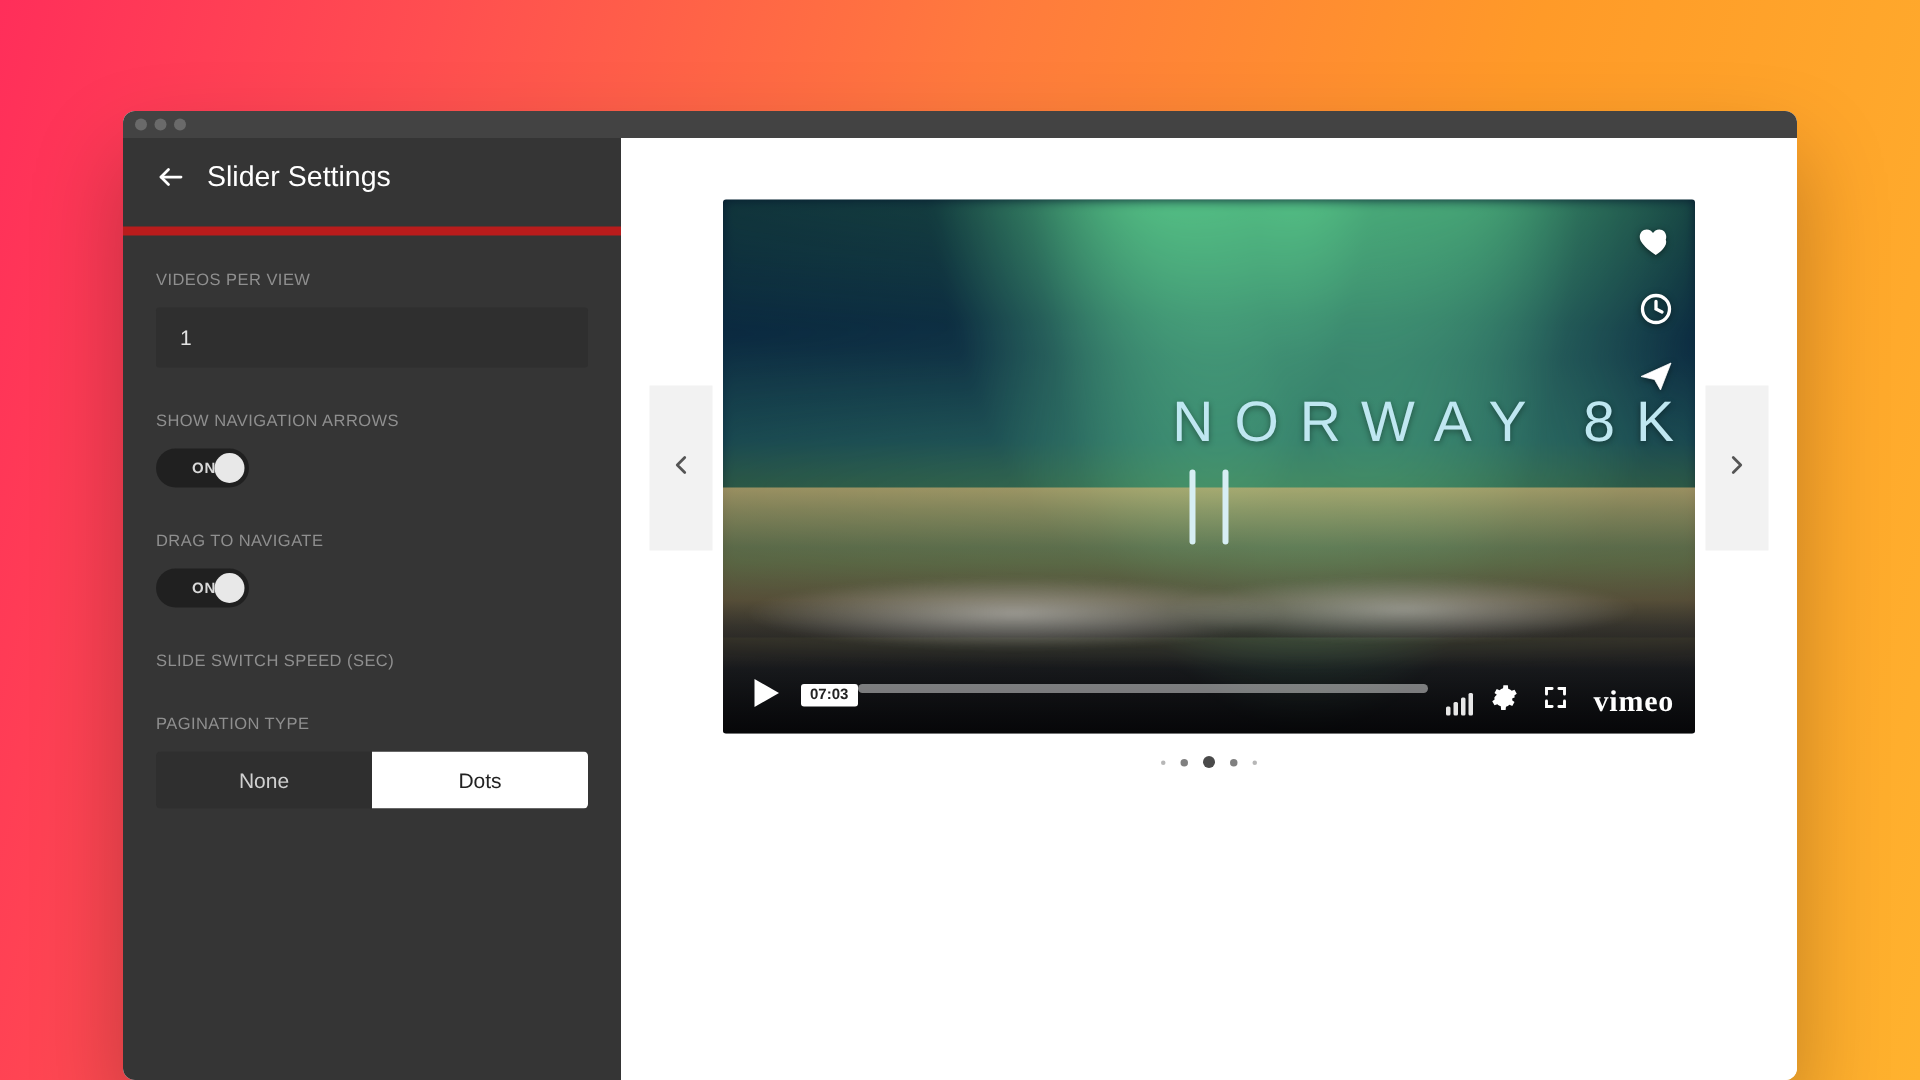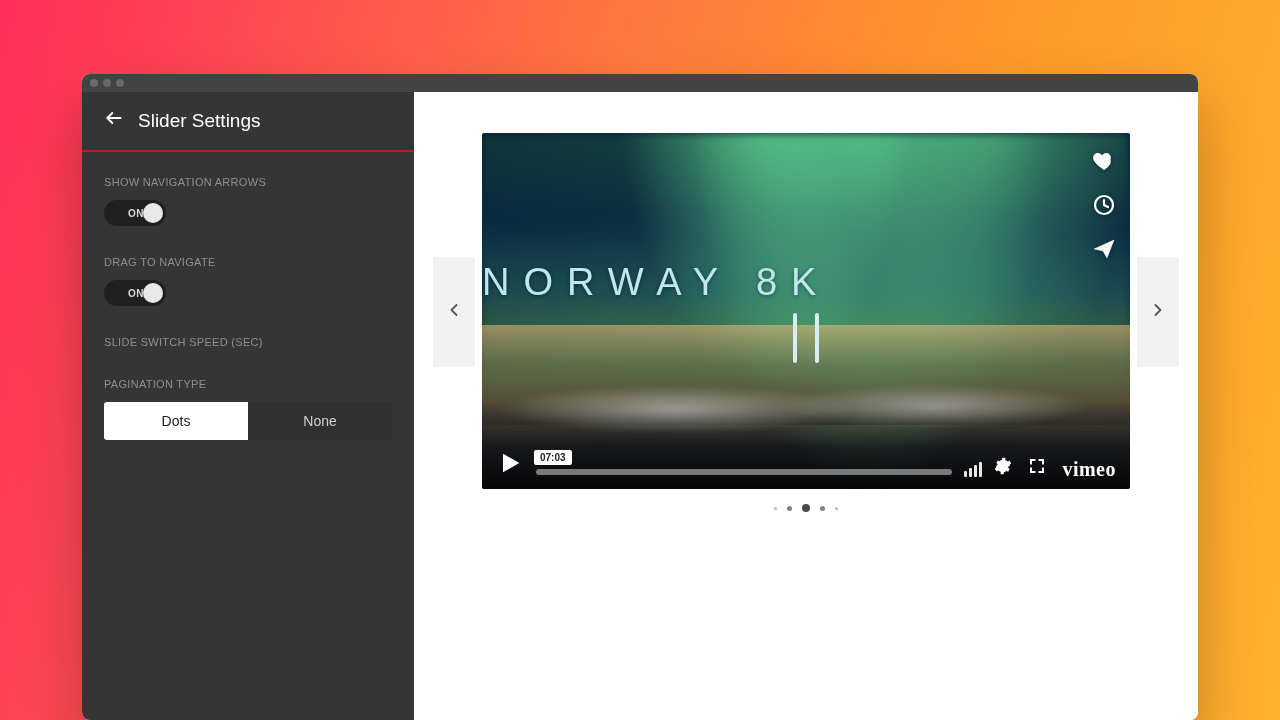--- a/index.html
+++ b/index.html
@@ -25,23 +25,23 @@
   }
   .traffic-dot { width: 8px; height: 8px; border-radius: 50%; background: #6a6a6a; }
   .body { flex: 1; display: flex; min-height: 0; }
   .sidebar {
     width: 332px;
     background: #353535;
     color: #bdbdbd;
     display: flex; flex-direction: column;
   }
   .sidebar-header {
-    display: flex; align-items: flex-end; gap: 14px;
+    display: flex; align-items: flex-start; gap: 14px;
     padding: 16px 22px 18px 22px;
-    border-bottom: 2px solid #b91c1c;
+    border-bottom: 6px solid #b91c1c;
   }
   .sidebar-header svg { width: 20px; height: 20px; }
   .sidebar-title { color: #fff; font-size: 19px; font-weight: 400; }
   .settings-list { padding: 24px 22px; overflow: hidden; }
   .setting-label {
     font-size: 11px; letter-spacing: 0.3px;
     color: #8f8f8f; text-transform: uppercase;
     margin-bottom: 12px;
   }
   .text-input {
@@ -112,21 +112,21 @@
   }
   .clouds {
     position:absolute; left:0; right:0; top:70%; height:15%;
     background:
       radial-gradient(300px 40px at 30% 50%, rgba(240,240,240,0.5), transparent 60%),
       radial-gradient(260px 36px at 70% 45%, rgba(220,220,220,0.5), transparent 60%);
     filter: blur(2px);
   }
   .vtitle {
     position: absolute; left: 0; right: 0; top: 128px;
-    text-align: left;
+    text-align: right;
     color: #bfe7f1;
     font-size: 38px;
     letter-spacing: 14px;
     font-weight: 300;
     text-shadow: 0 1px 4px rgba(0,0,0,0.4);
     font-family: "Helvetica Neue", Arial, sans-serif;
   }
   .vbars {
     position: absolute; left: 50%; top: 180px;
     transform: translateX(-50%);
@@ -141,21 +141,21 @@
   .v-controls {
     position: absolute; left: 0; right: 0; bottom: 0;
     height: 52px;
     background: linear-gradient(180deg, rgba(0,0,0,0.0), rgba(0,0,0,0.65));
     display: flex; align-items: flex-end; gap: 12px;
     padding: 0 14px 10px 14px;
     color: #fff;
   }
   .play-btn { margin-bottom: -2px; }
   .play-btn svg { width: 28px; height: 28px; }
-  .track-wrap { flex: 1; display:flex; flex-direction:column; align-items:flex-start; margin-bottom: 4px; }
+  .track-wrap { flex: 1; display:flex; align-items:flex-start; margin-bottom: 4px; }
   .time-badge {
     background: #fff; color: #222; font-size: 10px; font-weight: 600;
     padding: 2px 6px; border-radius: 2px; margin-left: -2px; margin-bottom: 4px;
   }
   .track {
     width: 100%; height: 6px; background: rgba(255,255,255,0.45); border-radius: 3px;
   }
   .vol-bars { display:flex; align-items:flex-end; gap:2px; margin-bottom:2px; }
   .vol-bars span { width:3px; background: rgba(255,255,255,0.9); border-radius:1px; }
   .right-icons { display:flex; align-items:center; gap:16px; margin-bottom:0px; }
@@ -188,20 +188,24 @@
         <span>
           <svg viewBox="0 0 24 24" fill="none" stroke="#fff" stroke-width="2.2" stroke-linecap="round" stroke-linejoin="round">
               <line x1="20" y1="12" x2="4" y2="12"></line>
               <polyline points="10 18 4 12 10 6"></polyline>
             </svg>
         </span>
         <span class="sidebar-title">Slider Settings</span>
       </div>
 
       <div class="settings-list">
+        <div class="group">
+          <div class="setting-label">VIDEOS PER VIEW</div>
+          <input class="text-input" value="1" style="">
+        </div>
 
         <div class="group">
           <div class="setting-label">SHOW NAVIGATION ARROWS</div>
           <div class="toggle">
             <span class="toggle-label">ON</span>
             <span class="toggle-knob"></span>
           </div>
         </div>
 
         <div class="group">
@@ -213,22 +217,22 @@
         </div>
 
         <div class="group">
           <div class="setting-label">SLIDE SWITCH SPEED (SEC)</div>
         </div>
 
 
         <div class="group" style="margin-bottom:0">
           <div class="setting-label">PAGINATION TYPE</div>
           <div class="seg">
+            <div class="seg-btn seg-inactive">None</div>
             <div class="seg-btn seg-active">Dots</div>
-            <div class="seg-btn seg-inactive">None</div>
           </div>
         </div>
       </div>
     </div>
 
     <div class="preview">
       <div class="nav-btn nav-left">
         <span>
           <svg viewBox="0 0 24 24" fill="none" stroke="currentColor" stroke-width="2.2" stroke-linecap="round" stroke-linejoin="round">
               <polyline points="15 18 9 12 15 6"></polyline>

